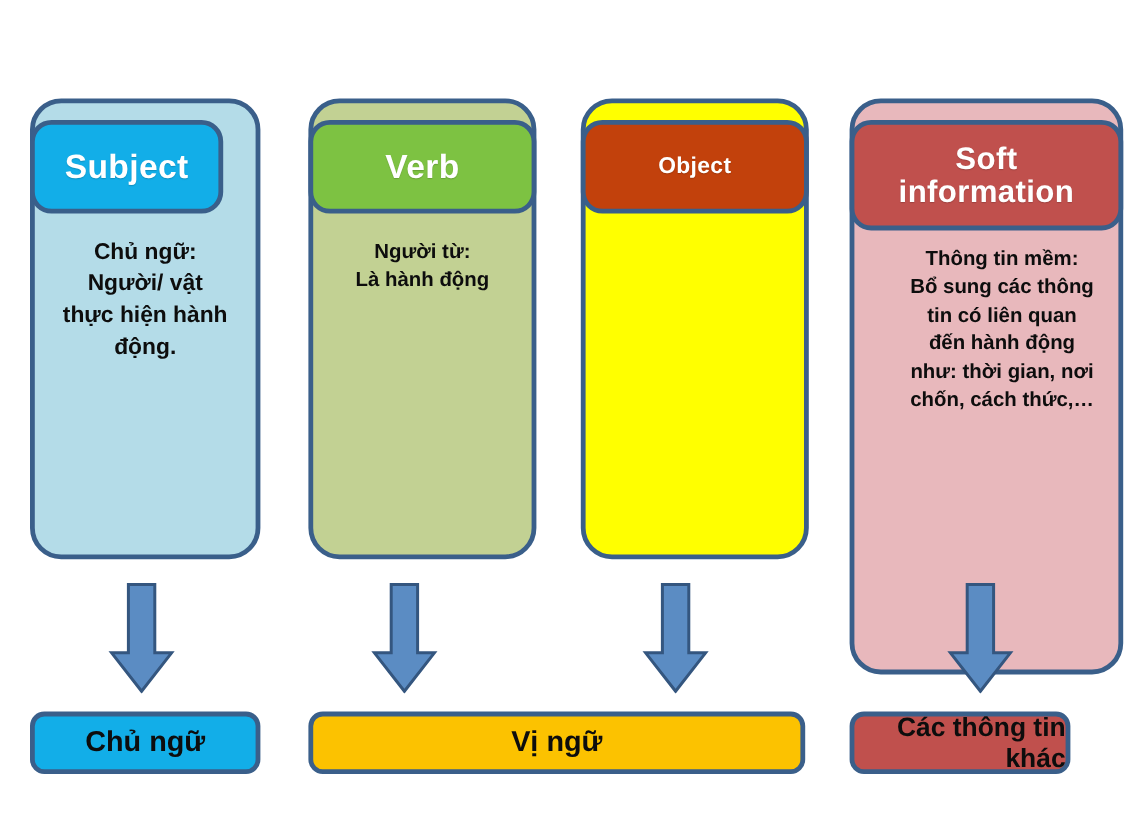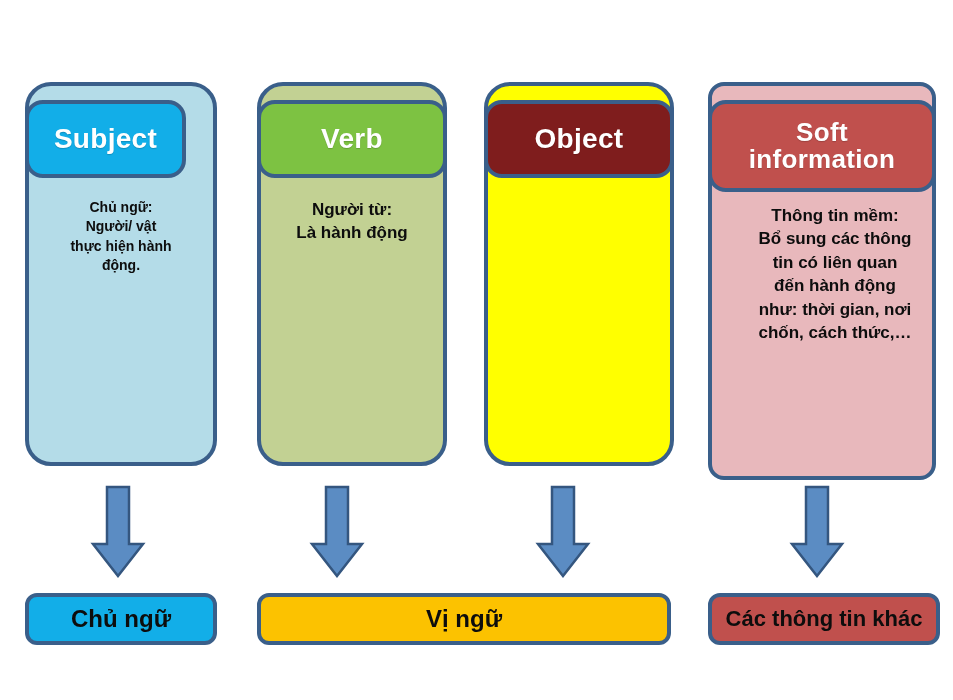--- a/index.html
+++ b/index.html
@@ -72,34 +72,34 @@
     color: #0d0d0d;
     font-weight: bold;
   }
 </style>
 </head>
 <body>
 
 <div id="canvas">
     <div class="card" style="left: 25px; top: 82px; width: 192px; height: 384px; background: rgb(180, 220, 232);">
       <div class="card-header" style="left: -4px; top: 14px; width: 161px; height: 78px; background: rgb(18, 174, 232); font-size: 28px; white-space: pre-line;">Subject</div>
-      <div class="card-body" style="left: 2px; top: 112px; width: 180px; font-size: 14px; line-height: 1.38;">Chủ ngữ:
+      <div class="card-body" style="left: 2px; top: 112px; width: 180px; font-size: 19px; line-height: 1.38;">Chủ ngữ:
 Người/ vật
 thực hiện hành
 động.</div>
     </div>
     <div class="card" style="left: 257px; top: 82px; width: 190px; height: 384px; background: rgb(194, 209, 147);">
       <div class="card-header" style="left: -4px; top: 14px; width: 190px; height: 78px; background: rgb(125, 194, 66); font-size: 28px; white-space: pre-line;">Verb</div>
       <div class="card-body" style="left: 2px; top: 112px; width: 178px; font-size: 17px; line-height: 1.38;">Người từ:
 Là hành động</div>
     </div>
     <div class="card" style="left: 484px; top: 82px; width: 190px; height: 384px; background: rgb(255, 255, 0);">
-      <div class="card-header" style="left: -4px; top: 14px; width: 190px; height: 78px; background: #7f1d1d; font-size: 28px; white-space: pre-line;">Object</div>
+      <div class="card-header" style="left: -4px; top: 14px; width: 190px; height: 78px; background: #c2410c; font-size: 19px; white-space: pre-line;">Object</div>
     </div>
-    <div class="card" style="left: 708px; top: 82px; width: 228px; height: 398px; background: rgb(232, 184, 188); border-radius: 16px;">
+    <div class="card" style="left: 708px; top: 82px; width: 228px; height: 480px; background: rgb(232, 184, 188);">
       <div class="card-header" style="left: -4px; top: 14px; width: 228px; height: 92px; background: rgb(192, 80, 77); font-size: 26px; white-space: pre-line;">Soft
 information</div>
       <div class="card-body" style="left: 15px; top: 118px; width: 216px; font-size: 17px; line-height: 1.38;">Thông tin mềm:
 Bổ sung các thông
 tin có liên quan
 đến hành động
 như: thời gian, nơi
 chốn, cách thức,…</div>
     </div>
     <svg class="arrow" width="66" height="93" viewBox="0 0 66 93" style="left: 85px; top: 485px;">
@@ -109,14 +109,14 @@
       <polygon points="22,2 44,2 44,59 58,59 33,91 8,59 22,59" fill="#5B8CC3" stroke="#34567F" stroke-width="2.5"></polygon>
     </svg>
     <svg class="arrow" width="66" height="93" viewBox="0 0 66 93" style="left: 530px; top: 485px;">
       <polygon points="22,2 44,2 44,59 58,59 33,91 8,59 22,59" fill="#5B8CC3" stroke="#34567F" stroke-width="2.5"></polygon>
     </svg>
     <svg class="arrow" width="66" height="93" viewBox="0 0 66 93" style="left: 784px; top: 485px;">
       <polygon points="22,2 44,2 44,59 58,59 33,91 8,59 22,59" fill="#5B8CC3" stroke="#34567F" stroke-width="2.5"></polygon>
     </svg>
     <div class="pill" style="left: 25px; top: 593px; width: 192px; height: 52px; background: rgb(18, 174, 232); font-size: 24px;">Chủ ngữ</div>
     <div class="pill" style="left: 257px; top: 593px; width: 414px; height: 52px; background: rgb(252, 194, 0); font-size: 24px;">Vị ngữ</div>
-    <div class="pill" style="left: 708px; top: 593px; width: 232px; height: 52px; background: rgb(192, 80, 77); font-size: 22px;">Các thông tin khác</div>
+    <div class="pill" style="left: 708px; top: 593px; width: 184px; height: 52px; background: rgb(192, 80, 77); font-size: 22px;">Các thông tin khác</div>
   </div>
 
 </body></html>

